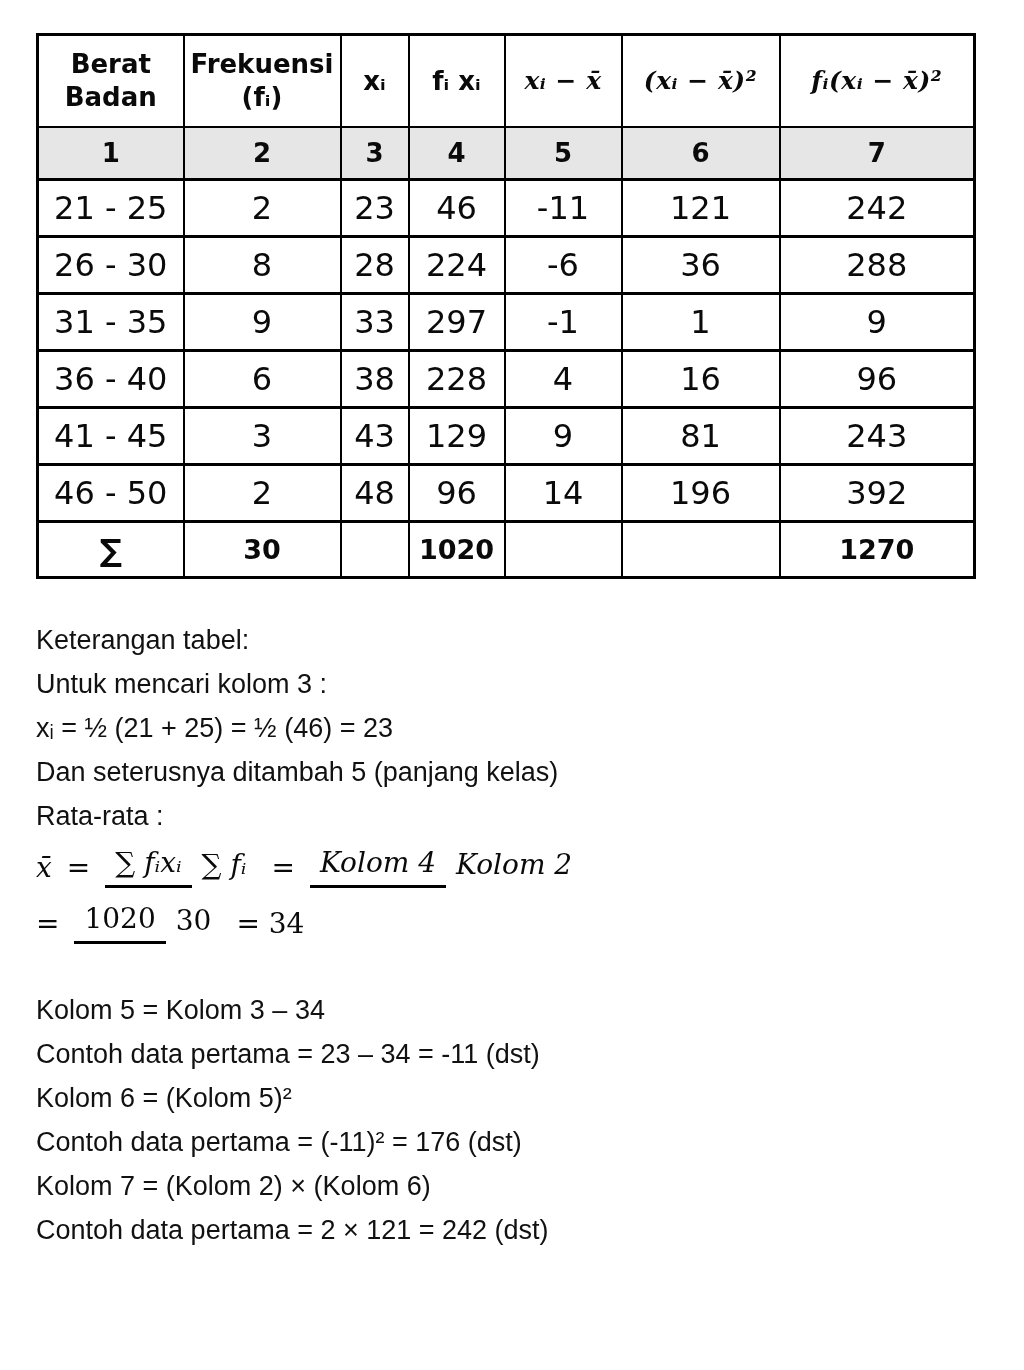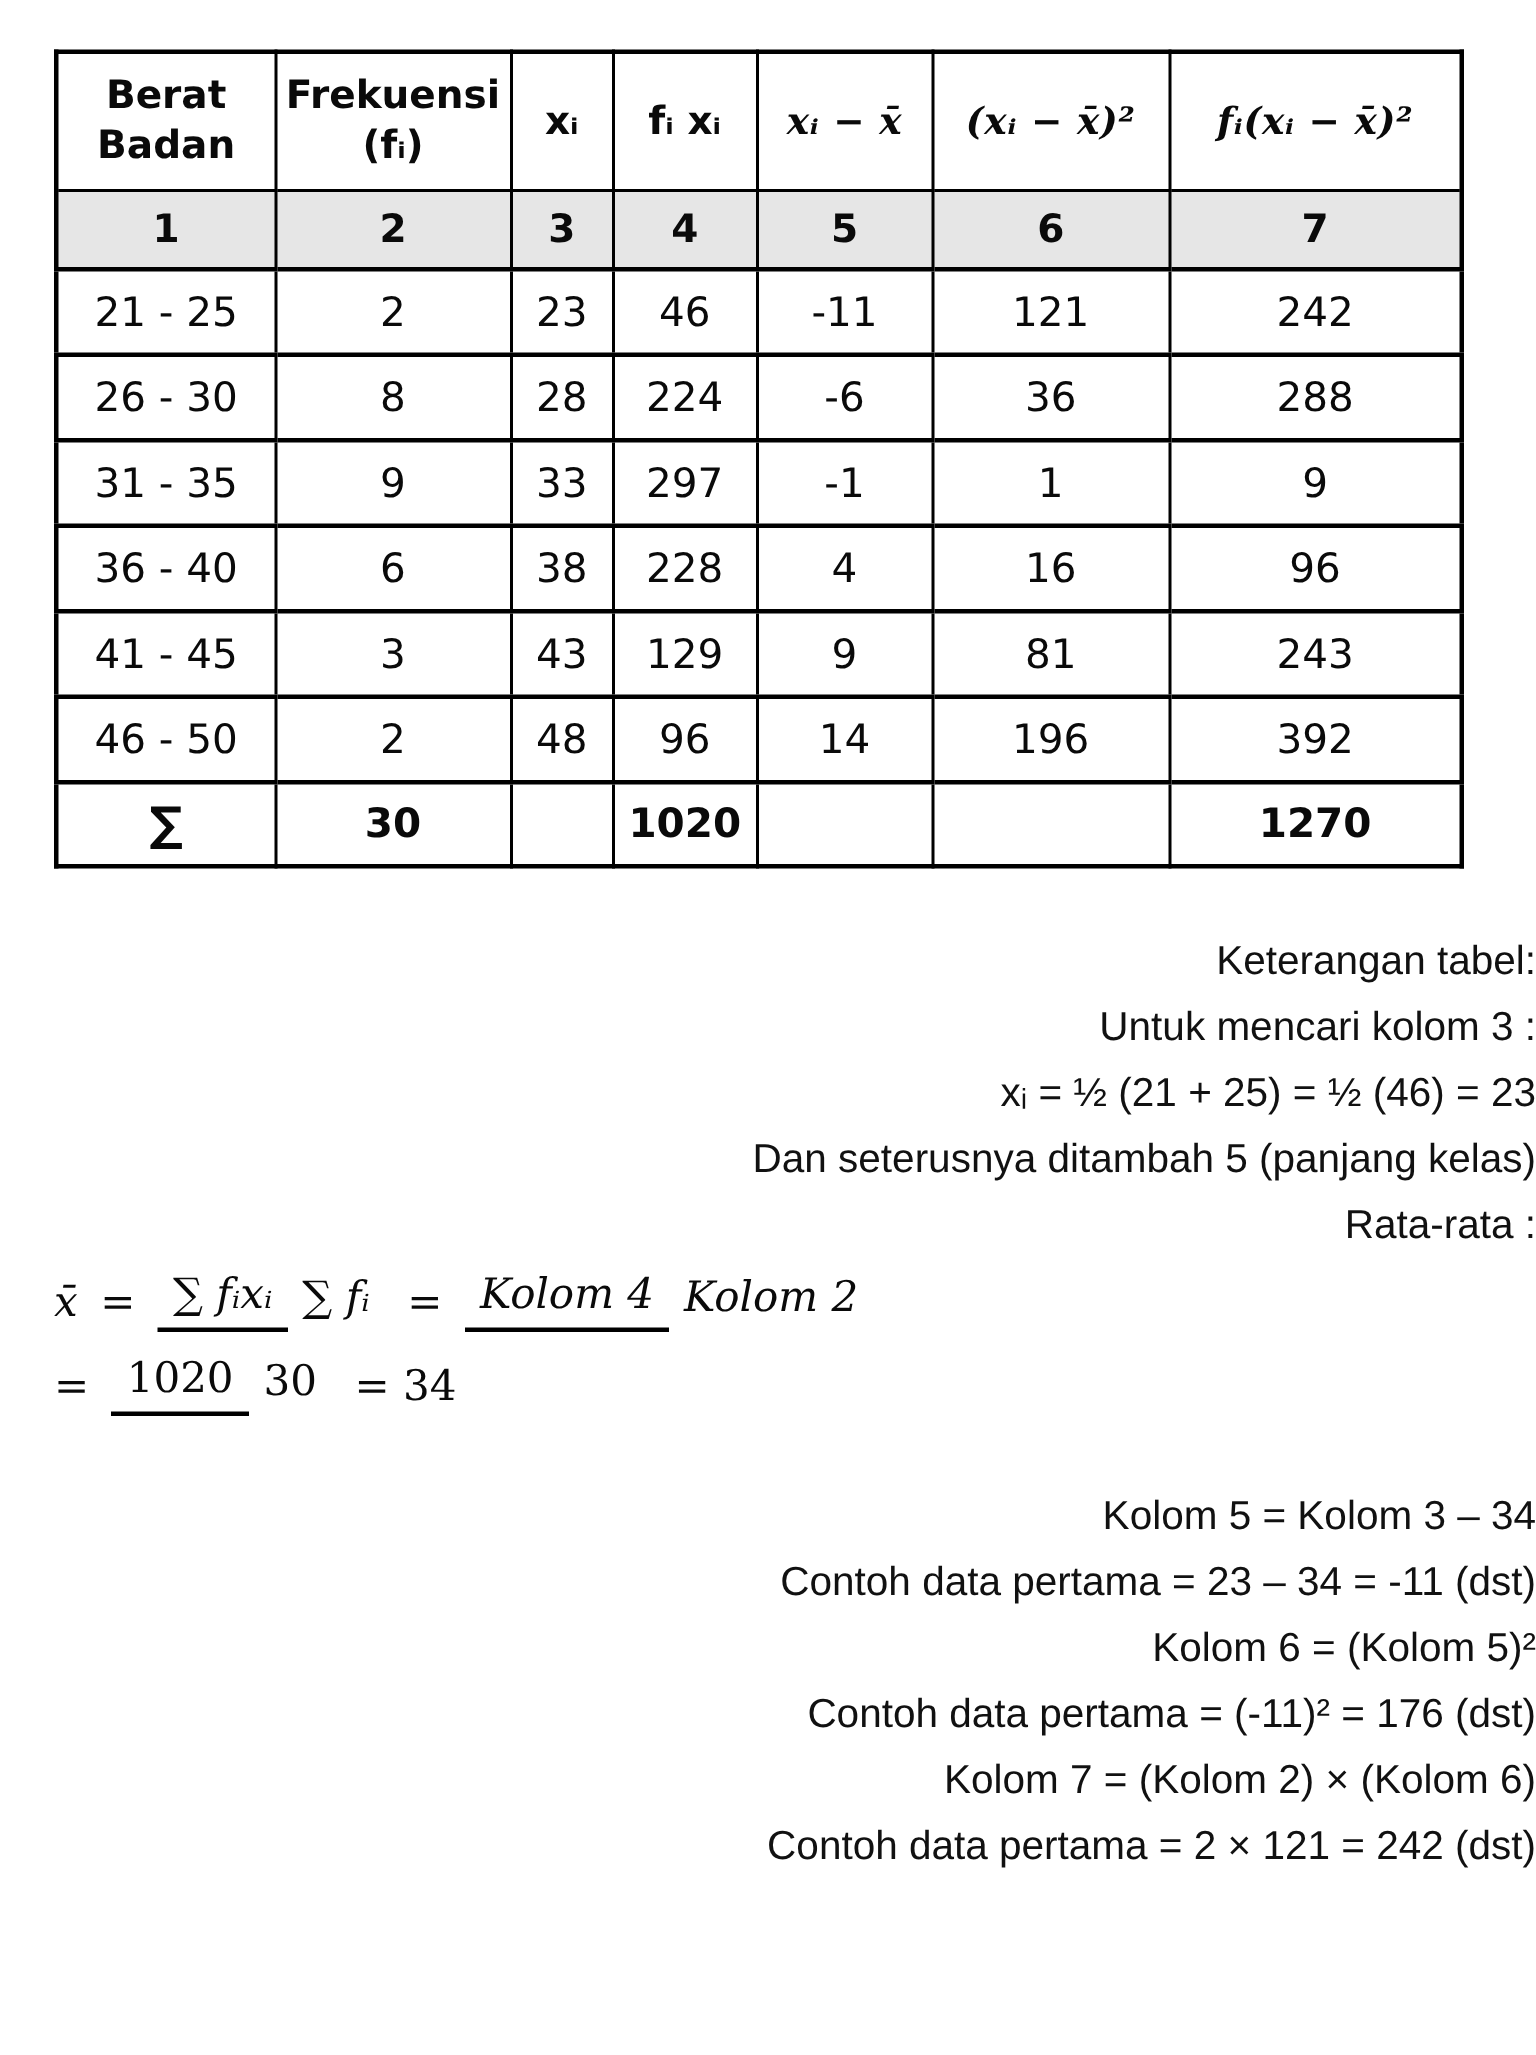--- a/index.html
+++ b/index.html
@@ -46,40 +46,39 @@
     letter-spacing: 0.5px;
   }
   tr.num-row td {
     height: 53px;
     background: #e6e6e6;
     font-weight: bold;
     font-size: 26px;
   }
   tr.data-row td {
     height: 57px;
-    font-size: 27px;
+    font-size: 32px;
     font-weight: normal;
     border-top-width: 3px;
   }
   tr.sum-row td {
     height: 56px;
     font-size: 27px;
     font-weight: bold;
     border-top-width: 3px;
   }
   tr.sum-row td.sigma { font-size: 31px; }
 
   
   .notes { margin-top: 47px; }
   .notes p, .explain p {
     margin: 0 0 16px 0;
     font-size: 27px;
     line-height: 28px;
     color: #111;
-    text-align: right;
   }
   .explain { margin-top: 52px; }
 
   
   .formula {
     margin-top: 6px;
     font-family: "DejaVu Serif", "DejaVu Sans", serif;
     font-size: 28px;
     color: #0a0a0a;
   }

